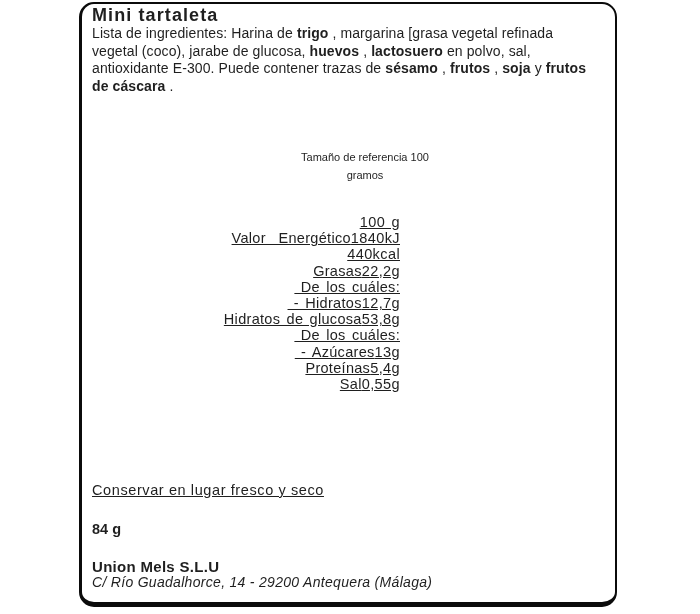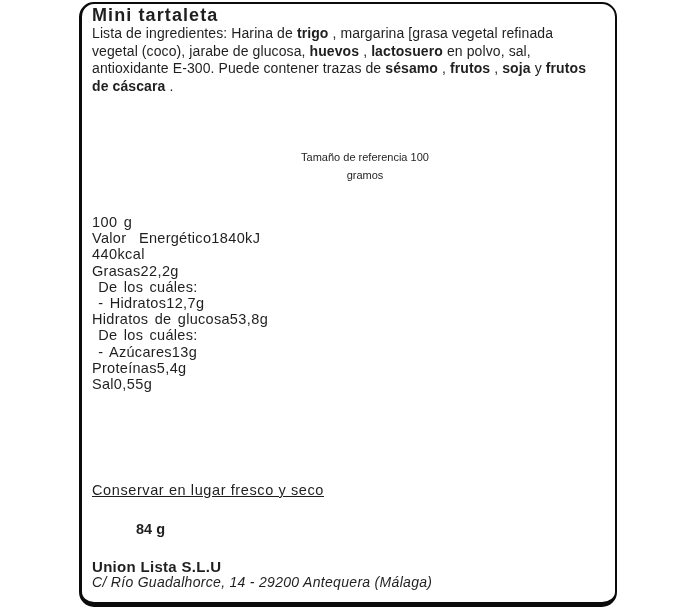--- a/index.html
+++ b/index.html
@@ -39,27 +39,27 @@
     left: 103px; top: 144px; width: 360px;
     text-align: center;
     font-size: 11px; line-height: 18px;
   }
   .ntable {
     top: 210px; width: 308px;
     font-size: 14.5px; line-height: 16.2px;
     word-spacing: 2px;
   }
   .nrow {
-    display: flex; justify-content: flex-start;
-    height: 16.2px; overflow: visible;
+    display: flex; justify-content: flex-end;
+    height: 16.2px; overflow: visible; text-decoration: underline;
   }
   .nlabel { white-space: pre; letter-spacing: 0.3px; }
   .nvalue { white-space: pre; letter-spacing: 0.4px; text-align: right; }
   .storage { top: 478px; font-size: 14.5px; letter-spacing: 0.6px; white-space: nowrap; text-decoration: underline; }
-  .weight  { top: 517px; font-size: 14.5px; font-weight: bold; white-space: nowrap; margin-left: 44px; }
+  .weight  { top: 517px; font-size: 14.5px; font-weight: bold; white-space: nowrap; }
   .mfr     { top: 554px; font-size: 15px; font-weight: bold; letter-spacing: 0.3px; white-space: nowrap; }
   .addr    { top: 570px; font-size: 14px; letter-spacing: 0.3px; white-space: nowrap; font-style: italic; }
 </style>
 </head>
 <body>
 
 <div class="label-box">
 
   <div class="abs title">Mini tartaleta</div>
 
@@ -119,17 +119,17 @@
     <div class="nrow">
       <span class="nlabel">Sal</span>
       <span class="nvalue">0,55g</span>
     </div>
   </div>
 
   <div class="abs storage">Conservar en lugar fresco y seco</div>
 
   <div class="abs weight">84 g</div>
 
-  <div class="abs mfr">Union Lista S.L.U</div>
+  <div class="abs mfr">Union Mels S.L.U</div>
 
   <div class="abs addr">C/ Río Guadalhorce, 14 - 29200 Antequera (Málaga)</div>
 
 </div>
 
 </body></html>

